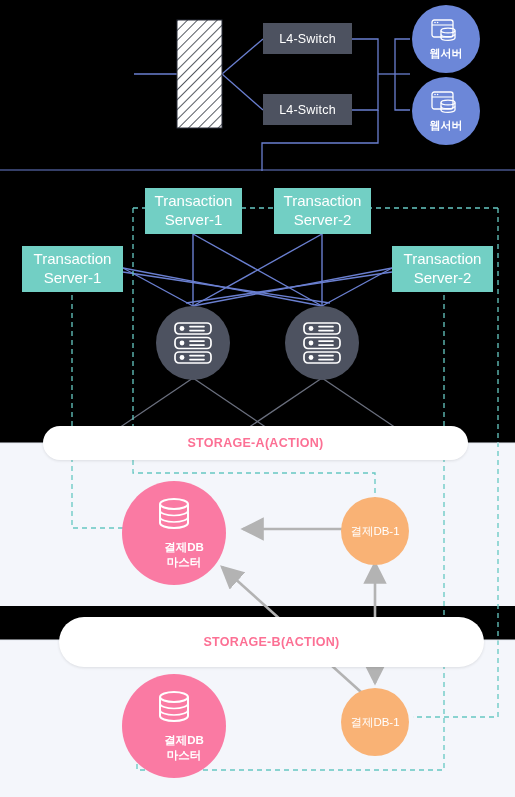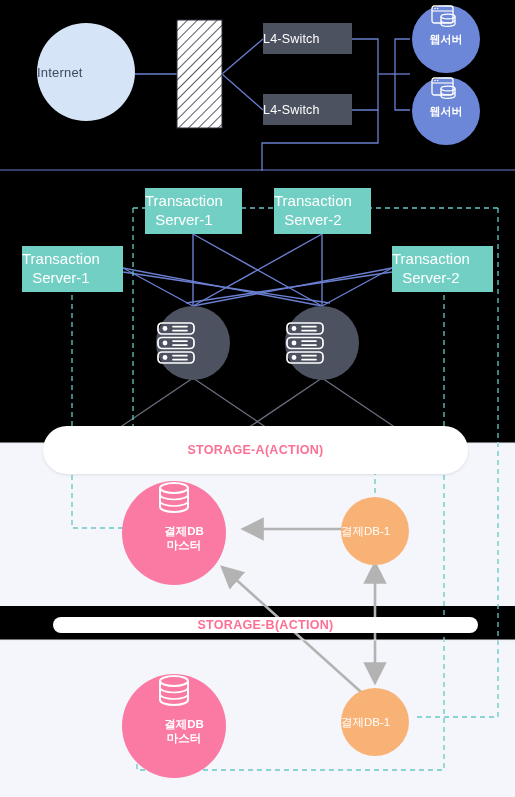--- a/index.html
+++ b/index.html
@@ -1,20 +1,20 @@
 <!DOCTYPE html>
 <html><head>
 <meta charset="utf-8">
 <style>
   html,body{margin:0;padding:0;background:#000;}
   body{width:515px;height:797px;overflow:hidden;font-family:"Liberation Sans","DejaVu Sans",sans-serif;}
   #stage{position:relative;width:515px;height:797px;background:#000;}
   #svgroot{position:absolute;left:0;top:0;width:515px;height:797px;}
 
-  .node{position:absolute;display:flex;align-items:center;
+  .node{position:absolute;display:flex;align-items:center;justify-content:center;
         text-align:center;color:#fff;box-sizing:border-box;}
 
   .internet-circle{border-radius:50%;background:#d6e4f7;color:#3d4a63;}
   .internet-label{font-size:13px;letter-spacing:.2px;}
 
   .l4{background:#4d5260;color:#fff;font-size:12.5px;letter-spacing:.2px;}
 
   .webserver{border-radius:50%;background:#6c87d8;flex-direction:column;gap:3px;}
   .webserver .wlabel{font-size:11px;font-weight:700;color:#fff;line-height:1;}
 
@@ -106,23 +106,20 @@
       <line x1="375" y1="683" x2="375" y2="563" stroke="#b3b3b3" stroke-width="2.6" marker-end="url(#arrEnd)" marker-start="url(#arrStart)"></line>
     </g>
 
     <g>
       <line x1="0" y1="170" x2="515" y2="170" stroke="#6a7fd0" stroke-width="1.2"></line>
       <line x1="0" y1="443" x2="515" y2="443" stroke="#e4e8f0" stroke-width="1"></line>
       <line x1="0" y1="640" x2="515" y2="640" stroke="#e4e8f0" stroke-width="1"></line>
     </g>
   </svg>
 
-  <div class="node internet-circle" style="left:37px;top:23px;width:98px;height:98px;">
-    <span class="internet-label">Internet</span>
-  </div>
 
   <div class="firewall" style="left:177px;top:20px;width:45px;height:108px;">
     <svg width="45" height="108" viewBox="0 0 45 108">
       <rect x="0" y="0" width="45" height="108" fill="url(#hatch)" stroke="#2b2f3a" stroke-width="1"></rect>
     </svg>
   </div>
 
   <div class="node l4" style="left:263px;top:23px;width:89px;height:31px;">
     <span>L4-Switch</span>
   </div>
@@ -220,42 +217,42 @@
         <line x1="17" y1="5.6" x2="31" y2="5.6"></line>
           <line x1="17" y1="9.6" x2="31" y2="9.6"></line>
         <line x1="17" y1="20.1" x2="31" y2="20.1"></line>
           <line x1="17" y1="24.1" x2="31" y2="24.1"></line>
         <line x1="17" y1="34.6" x2="31" y2="34.6"></line>
           <line x1="17" y1="38.6" x2="31" y2="38.6"></line>
       </g>
     </svg>
   </div>
 
-  <div class="storage-pill" style="left:43px;top:426px;width:425px;height:48px;">
+  <div class="storage-pill" style="left:43px;top:426px;width:425px;height:34px;">
     <span class="plabel">STORAGE-A(ACTION)</span>
   </div>
 
   <div class="node dbmaster" style="left:122px;top:481px;width:104px;height:104px;">
     <svg width="36" height="40" viewBox="0 0 36 40" style="margin-bottom:3px;">
       <ellipse cx="18" cy="7" rx="14" ry="5" fill="none" stroke="#fff" stroke-width="2"></ellipse>
       <path d="M4,7 v19 a14,5 0 0 0 28,0 V7" fill="none" stroke="#fff" stroke-width="2"></path>
       <path d="M4,13.5 a14,5 0 0 0 28,0" fill="none" stroke="#fff" stroke-width="1.7"></path>
       <path d="M4,20 a14,5 0 0 0 28,0" fill="none" stroke="#fff" stroke-width="1.7"></path>
     </svg>
     <div class="dlabel">
       <div>결제DB</div>
       <div>마스터</div>
     </div>
   </div>
 
   <div class="node dbnode" style="left:341px;top:497px;width:68px;height:68px;">
     <span class="nlabel">결제DB-1</span>
   </div>
 
-  <div class="storage-pill" style="left:53px;top:617px;width:425px;height:16px;">
+  <div class="storage-pill" style="left:59px;top:617px;width:425px;height:50px;">
     <span class="plabel">STORAGE-B(ACTION)</span>
   </div>
 
   <div class="node dbmaster" style="left:122px;top:674px;width:104px;height:104px;">
     <svg width="36" height="40" viewBox="0 0 36 40" style="margin-bottom:3px;">
       <ellipse cx="18" cy="7" rx="14" ry="5" fill="none" stroke="#fff" stroke-width="2"></ellipse>
       <path d="M4,7 v19 a14,5 0 0 0 28,0 V7" fill="none" stroke="#fff" stroke-width="2"></path>
       <path d="M4,13.5 a14,5 0 0 0 28,0" fill="none" stroke="#fff" stroke-width="1.7"></path>
       <path d="M4,20 a14,5 0 0 0 28,0" fill="none" stroke="#fff" stroke-width="1.7"></path>
     </svg>

